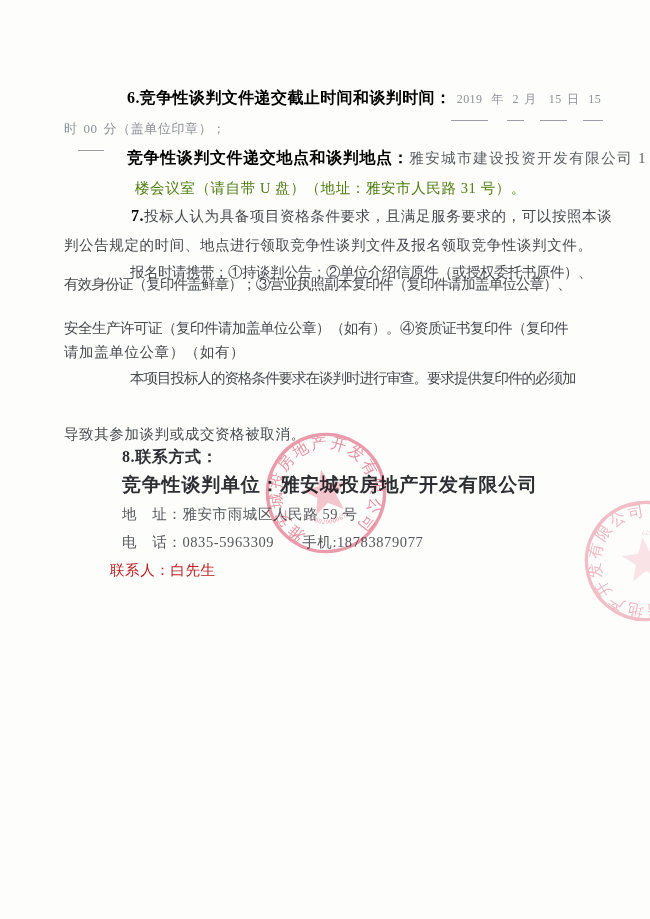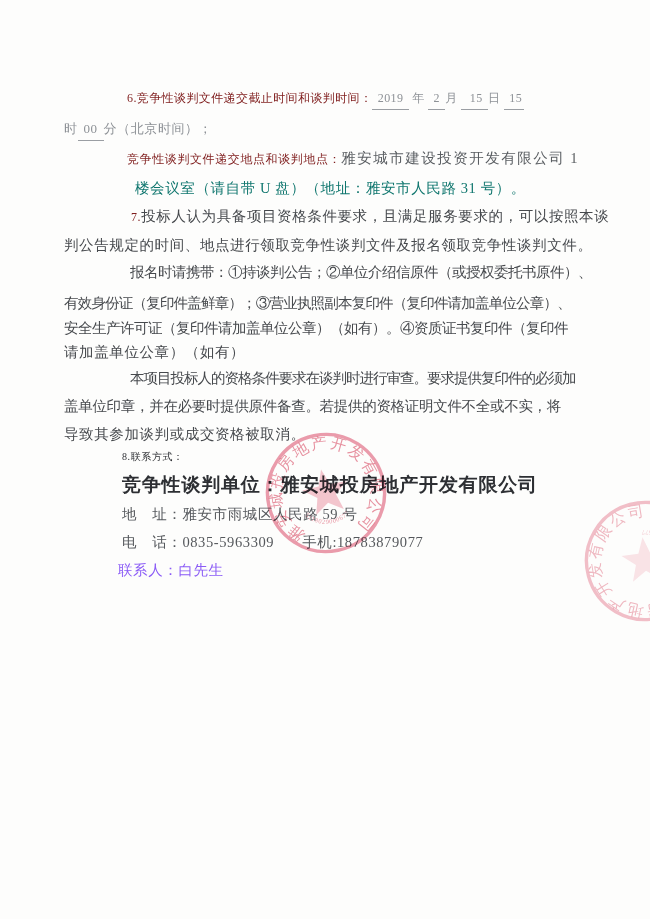--- a/index.html
+++ b/index.html
@@ -5,78 +5,77 @@
   html,body{margin:0;padding:0;background:#ffffff;}
   .page{
     position:relative;
     width:650px;height:919px;
     background:#fdfdfc;
     overflow:hidden;
     font-family:"Liberation Serif","DejaVu Serif",serif;
     color:#46494d;
   }
   .line{position:absolute;white-space:nowrap;font-size:14.5px;letter-spacing:.6px;line-height:20px;}
-  .b{font-weight:normal;color:#7f1d1d;font-size:12px;}
+  .b{font-weight:bold;color:#000000;font-size:16px;}
   .lt{color:#8d9196;}
-  .u{border-bottom:1px solid #9a9ea3;padding:0 2px 4px 2px;}
+  .u{border-bottom:1px solid #9a9ea3;padding:0 2px 14px 2px;}
   .val{color:#5a5e62;letter-spacing:1.5px;}
   .l0{top:88px;left:127px;font-size:12px;color:#8d9196;letter-spacing:.4px;}
   .l1{top:119px;left:64px;font-size:13px;color:#8d9196;}
   .l2{top:148px;left:127px;}
-  .l3{top:178px;left:135px;color:#0f766e;}
+  .l3{top:178px;left:135px;color:#4d7c0f;}
   .l4{top:206px;left:131px;}
   .l5{top:235px;left:64px;}
   .l6{top:262px;left:130px;letter-spacing:-.5px;}
-  .l7{top:293px;left:64px;letter-spacing:-.8px;font-family:Liberation Serif, serif;}
+  .l7{top:274px;left:64px;letter-spacing:-.8px;font-family:Liberation Serif, serif;}
   .l8{top:318px;left:64px;letter-spacing:-.5px;}
   .l9{top:342px;left:64px;text-align:right;}
   .l10{top:368px;left:130px;letter-spacing:-1px;}
   .l11{top:396px;left:64px;letter-spacing:-.3px;}
   .l12{top:424px;left:64px;}
-  .l13{top:447px;left:122px;font-weight:normal;font-size:10px;color:#2d2f33;}
+  .l13{top:447px;left:122px;font-weight:bold;font-size:16px;color:#2d2f33;}
   .l14{top:475px;left:122px;font-weight:bold;font-size:19px;color:#2d2f33;letter-spacing:.8px;}
   .l15{top:504px;left:122px;color:#55585c;}
   .l16{top:532px;left:122px;color:#55585c;}
-  .l17{top:560px;left:118px;color:#8b5cf6;}
+  .l17{top:560px;left:110px;color:#b91c1c;}
   .mobile{margin-left:28px;margin-top:45px;}
   .seal{position:absolute;mix-blend-mode:multiply;pointer-events:none;}
   .main-seal{left:256px;top:423px;opacity:.78;}
   .edge-seal{left:575px;top:491px;opacity:.5;}
   .seal text{font-family:"Liberation Serif","DejaVu Serif",serif;}
 </style>
 </head>
 <body>
 
 <div class="page">
 
   <div class="line l0">
     <span class="b">6.竞争性谈判文件递交截止时间和谈判时间：</span><span class="u lt">&nbsp;2019&nbsp;</span><span class="lt"> 年 </span><span class="u lt">&nbsp;2 </span><span class="lt"> 月 </span><span class="u lt">&nbsp;&nbsp;15 </span><span class="lt"> 日 </span><span class="u lt">&nbsp;15</span>
   </div>
 
   <div class="line l1">
-    <span>时</span><span class="u">&nbsp;00 </span><span>分（北京时间）；</span>
+    <span>时</span><span class="u">&nbsp;00 </span><span>分（盖单位印章）；</span>
   </div>
 
   <div class="line l2">
     <span class="b">竞争性谈判文件递交地点和谈判地点：</span><span class="val">雅安城市建设投资开发有限公司 1</span>
   </div>
 
   <div class="line l3">楼会议室（请自带 U 盘）（地址：雅安市人民路 31 号）。</div>
 
   <div class="line l4">
     <span class="b">7.</span><span>投标人认为具备项目资格条件要求，且满足服务要求的，可以按照本谈</span>
   </div>
 
   <div class="line l5">判公告规定的时间、地点进行领取竞争性谈判文件及报名领取竞争性谈判文件。</div>
   <div class="line l6">报名时请携带：①持谈判公告；②单位介绍信原件（或授权委托书原件）、</div>
   <div class="line l7">有效身份证（复印件盖鲜章）；③营业执照副本复印件（复印件请加盖单位公章）、</div>
   <div class="line l8">安全生产许可证（复印件请加盖单位公章）（如有）。④资质证书复印件（复印件</div>
   <div class="line l9">请加盖单位公章）（如有）</div>
   <div class="line l10">本项目投标人的资格条件要求在谈判时进行审查。要求提供复印件的必须加</div>
-  <div class="line l11">盖单位印章，并在必要时提供原件备查。若提供的资格证明文件不全或不实，将</div>
   <div class="line l12">导致其参加谈判或成交资格被取消。</div>
   <div class="line l13">8.联系方式：</div>
 
   <div class="line l14">
     <span>竞争性谈判单位：</span><span>雅安城投房地产开发有限公司</span>
   </div>
 
   <div class="line l15">地　址：雅安市雨城区人民路 59 号</div>
 
   <div class="line l16">

